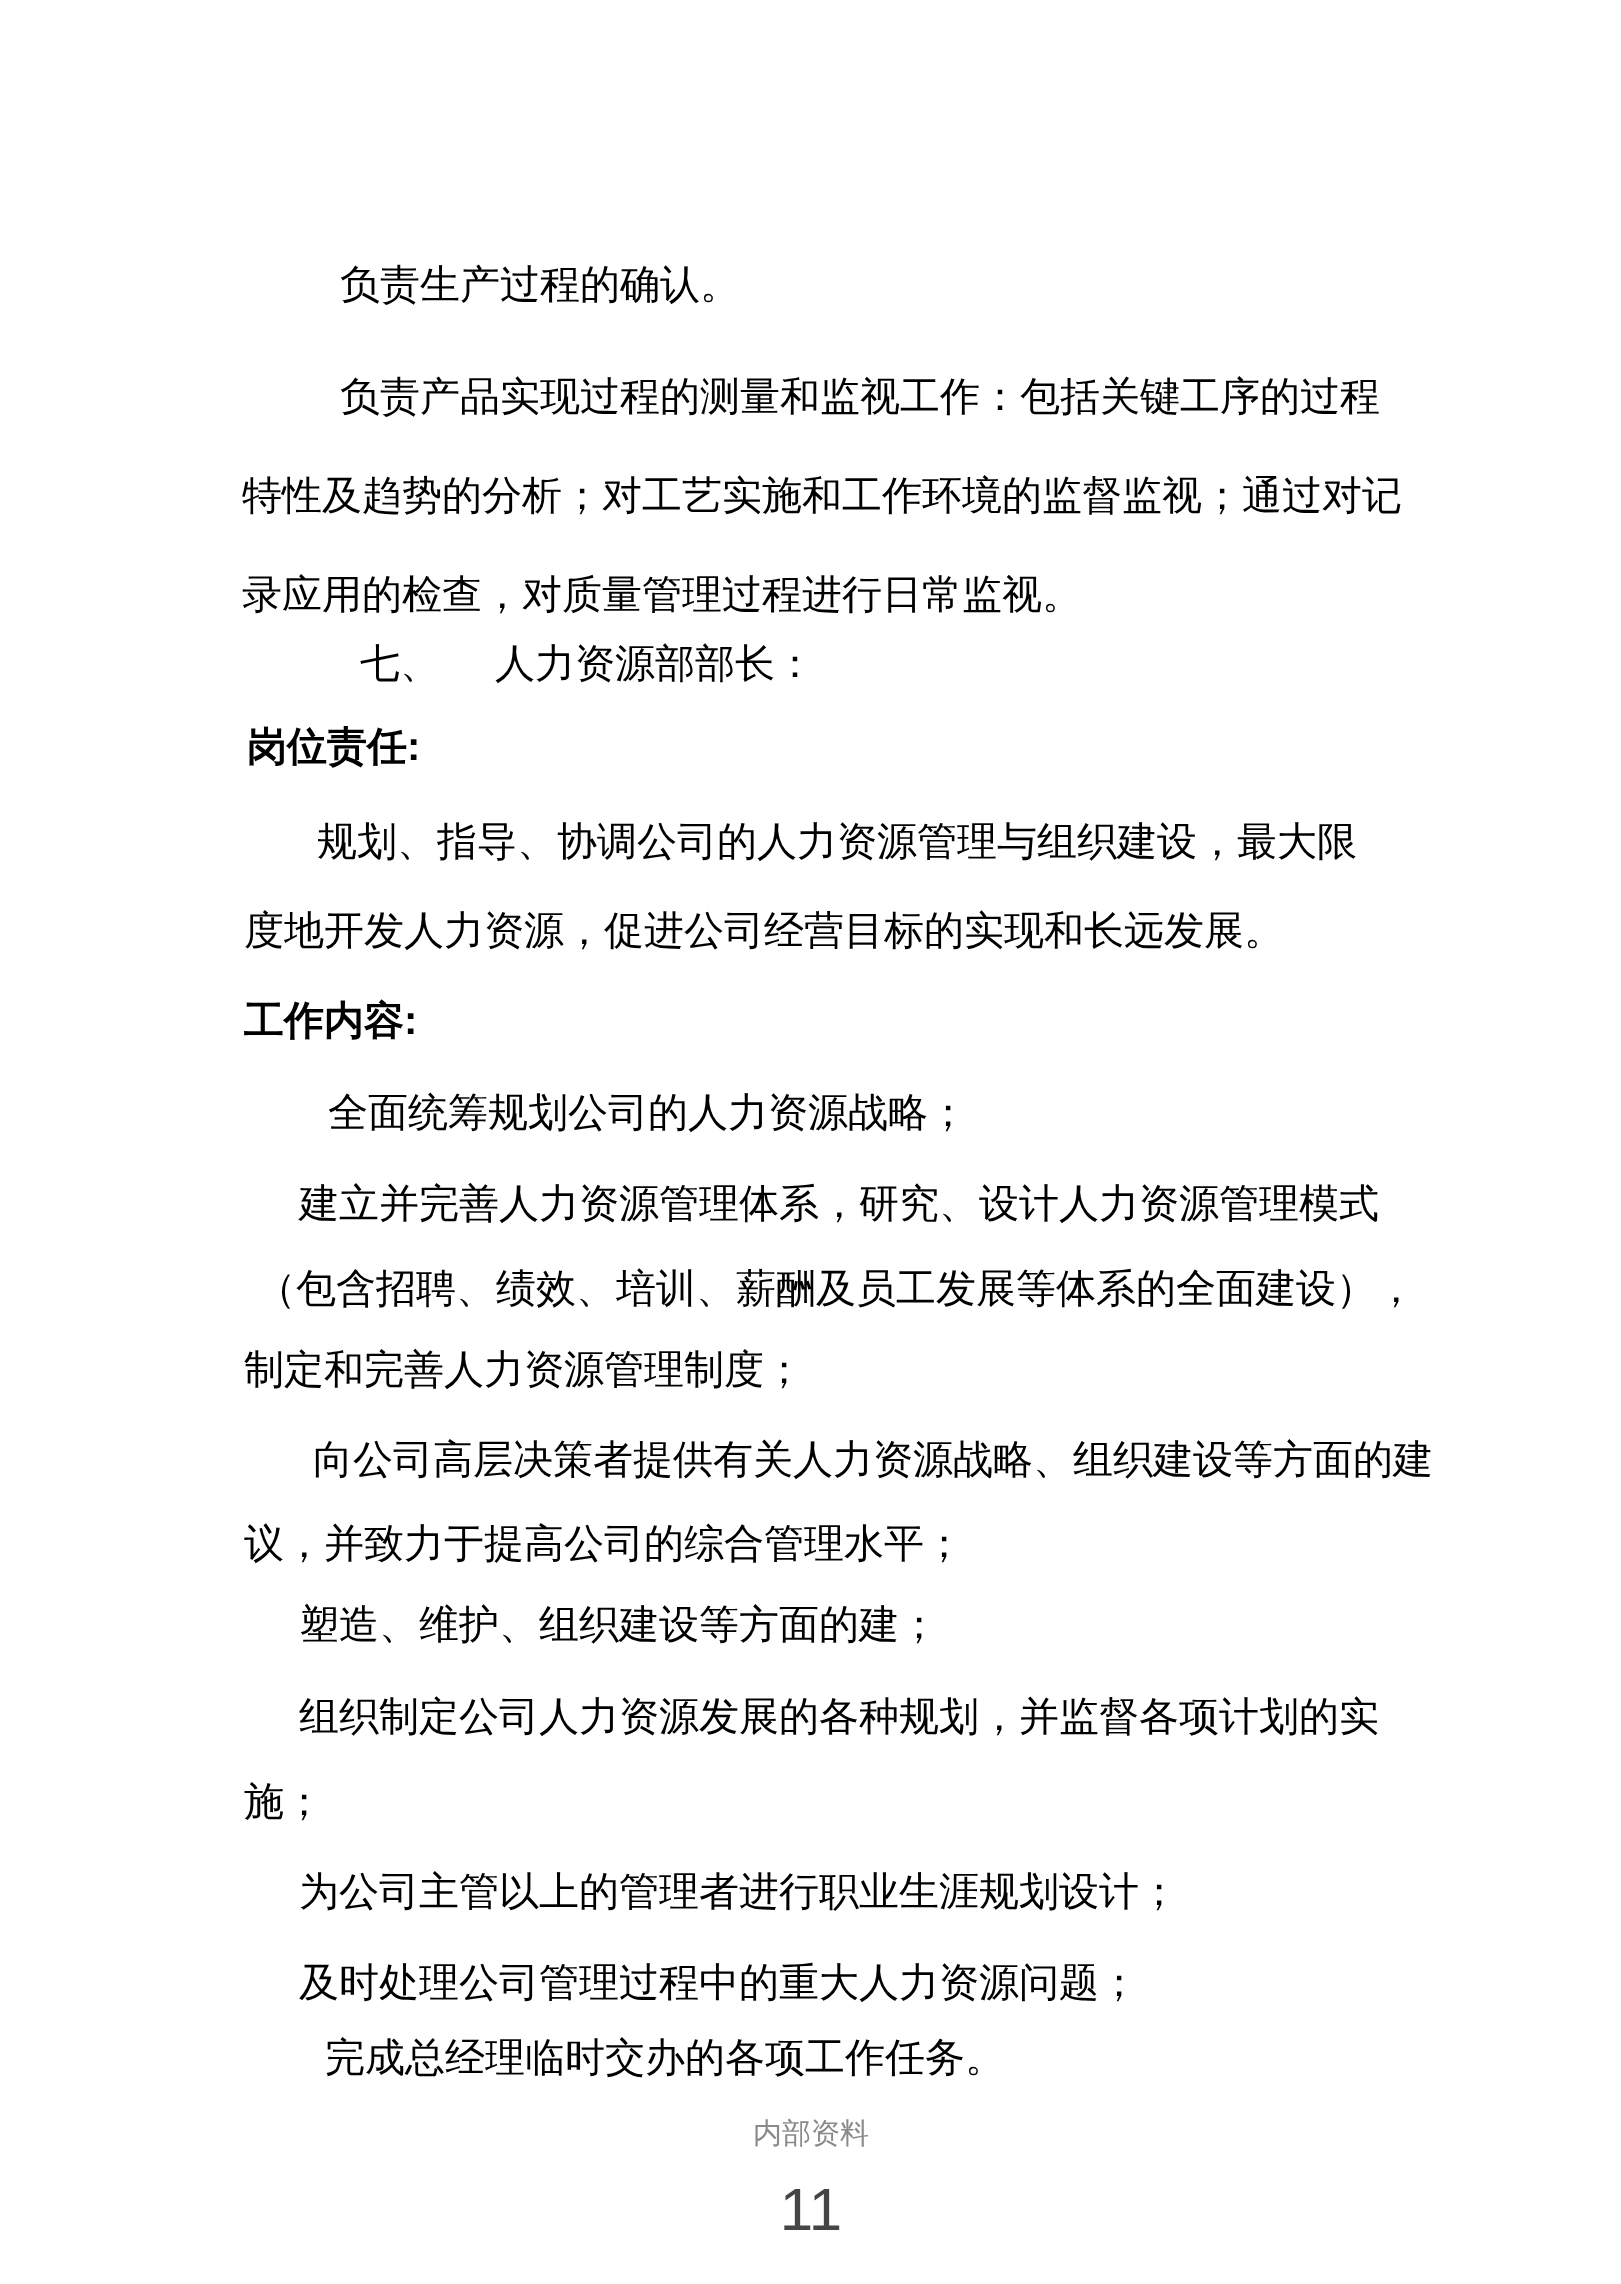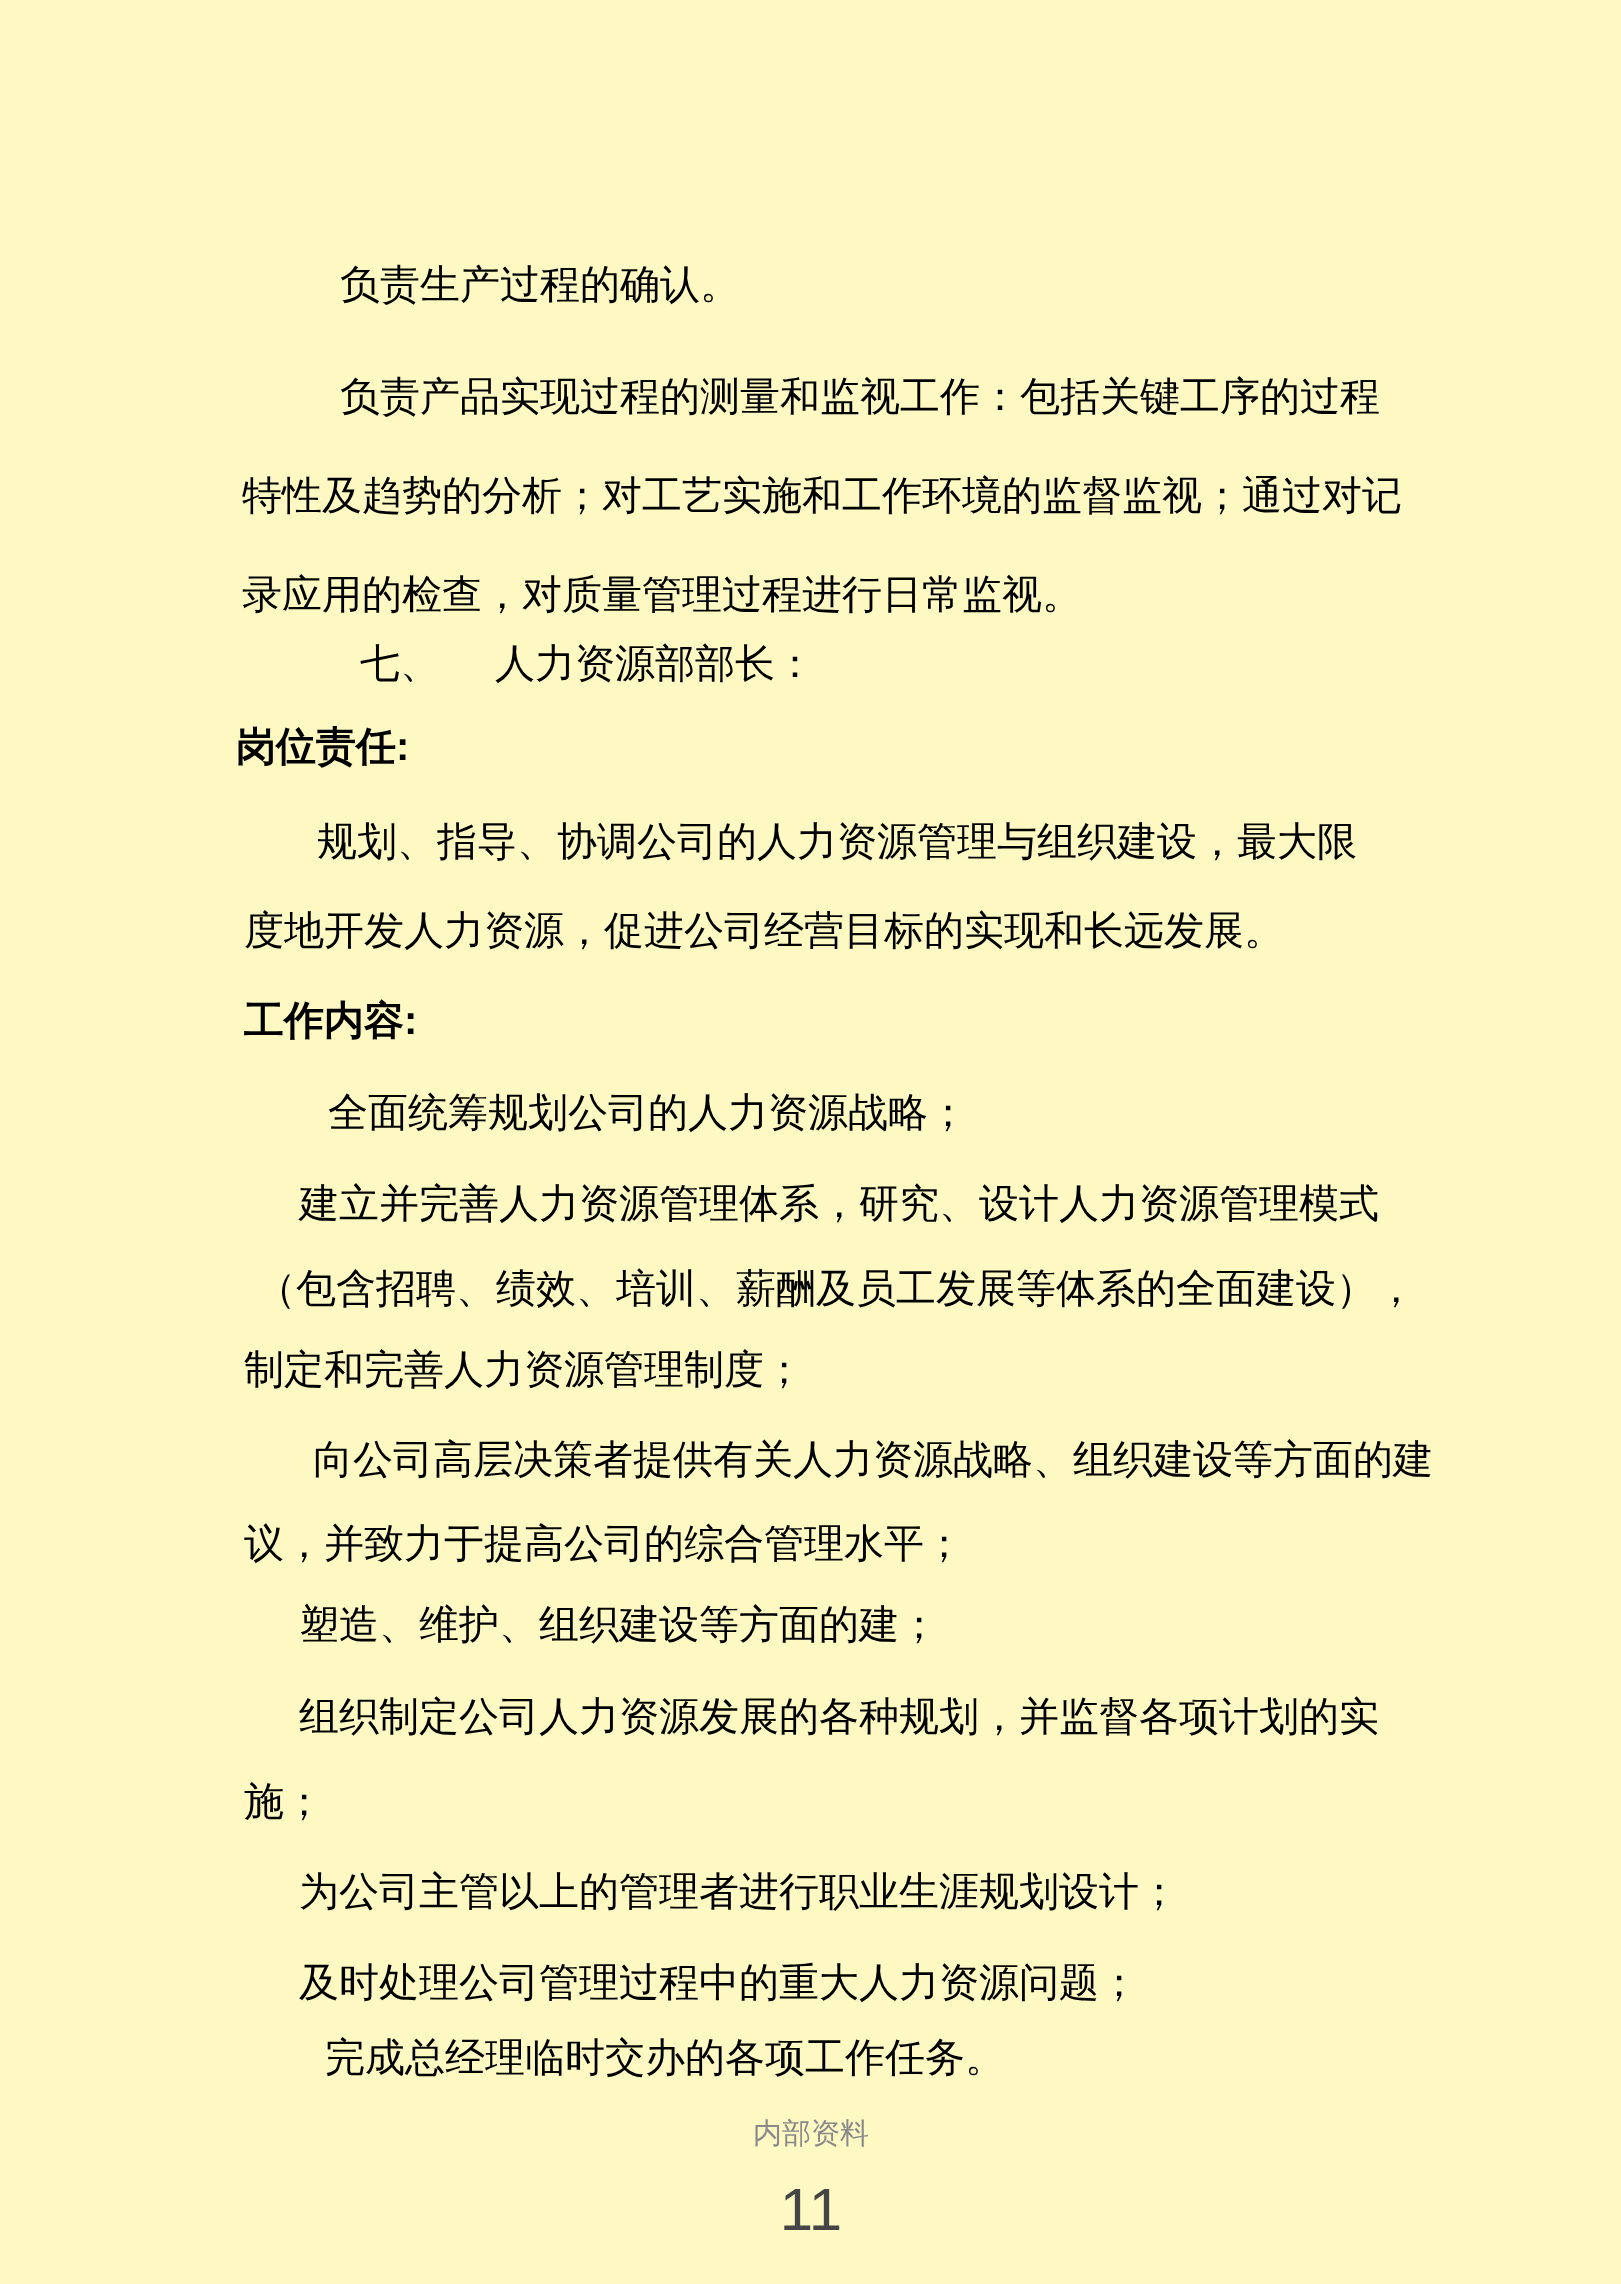--- a/index.html
+++ b/index.html
@@ -1,20 +1,20 @@
 <!DOCTYPE html>
 <html style="font-size:10px"><head>
 <meta charset="utf-8">
 <style>
   html,body{margin:0;padding:0;background:#e8e8e8;}
   .page{
     position:relative;
     width:1622px;
     height:2284px;
-    background:#fef9c3;
+    background:#ffffff;
     font-family:"Liberation Sans", sans-serif;
     overflow:hidden;
   }
   .line{
     position:absolute;
     font-size:40px;
     line-height:1.15;
     color:#000000;
     white-space:pre;
     letter-spacing:0;
@@ -42,21 +42,21 @@
 </head>
 <body>
 
 <div class="page">
   <div>
       <div class="line" style="top: 261px; left: 340px;"><span>负责生产过程的确认。</span></div>
       <div class="line" style="top: 373px; left: 340px;"><span>负责产品实现过程的测量和监视工作：包括关键工序的过程</span></div>
       <div class="line" style="top: 472px; left: 242px;"><span>特性及趋势的分析；对工艺实施和工作环境的监督监视；通过对记</span></div>
       <div class="line" style="top: 571px; left: 242px;"><span>录应用的检查，对质量管理过程进行日常监视。</span></div>
       <div class="line" style="top: 640px; left: 360px;"><span style="margin-right: 55px;">七、</span><span>人力资源部部长：</span></div>
-      <div class="line bold" style="top: 723px; left: 236px; text-align: right;"><span>岗位责任:</span></div>
+      <div class="line bold" style="top: 723px; left: 247px; text-align: right;"><span>岗位责任:</span></div>
       <div class="line" style="top: 818px; left: 317px;"><span>规划、指导、协调公司的人力资源管理与组织建设，最大限</span></div>
       <div class="line" style="top: 907px; left: 244px;"><span>度地开发人力资源，促进公司经营目标的实现和长远发展。</span></div>
       <div class="line bold" style="top: 997px; left: 244px;"><span>工作内容:</span></div>
       <div class="line" style="top: 1089px; left: 299px; margin-left: 29px;"><span>全面统筹规划公司的人力资源战略；</span></div>
       <div class="line" style="top: 1180px; left: 299px;"><span>建立并完善人力资源管理体系，研究、设计人力资源管理模式</span></div>
       <div class="line" style="top: 1265px; left: 256px;"><span>（包含招聘、绩效、培训、薪酬及员工发展等体系的全面建设），</span></div>
       <div class="line" style="top: 1346px; left: 244px;"><span>制定和完善人力资源管理制度；</span></div>
       <div class="line" style="top: 1436px; left: 293px; margin-left: 20px;"><span>向公司高层决策者提供有关人力资源战略、组织建设等方面的建</span></div>
       <div class="line" style="top: 1520px; left: 244px;"><span>议，并致力于提高公司的综合管理水平；</span></div>
       <div class="line" style="top: 1601px; left: 299px;"><span>塑造、维护、组织建设等方面的建；</span></div>

